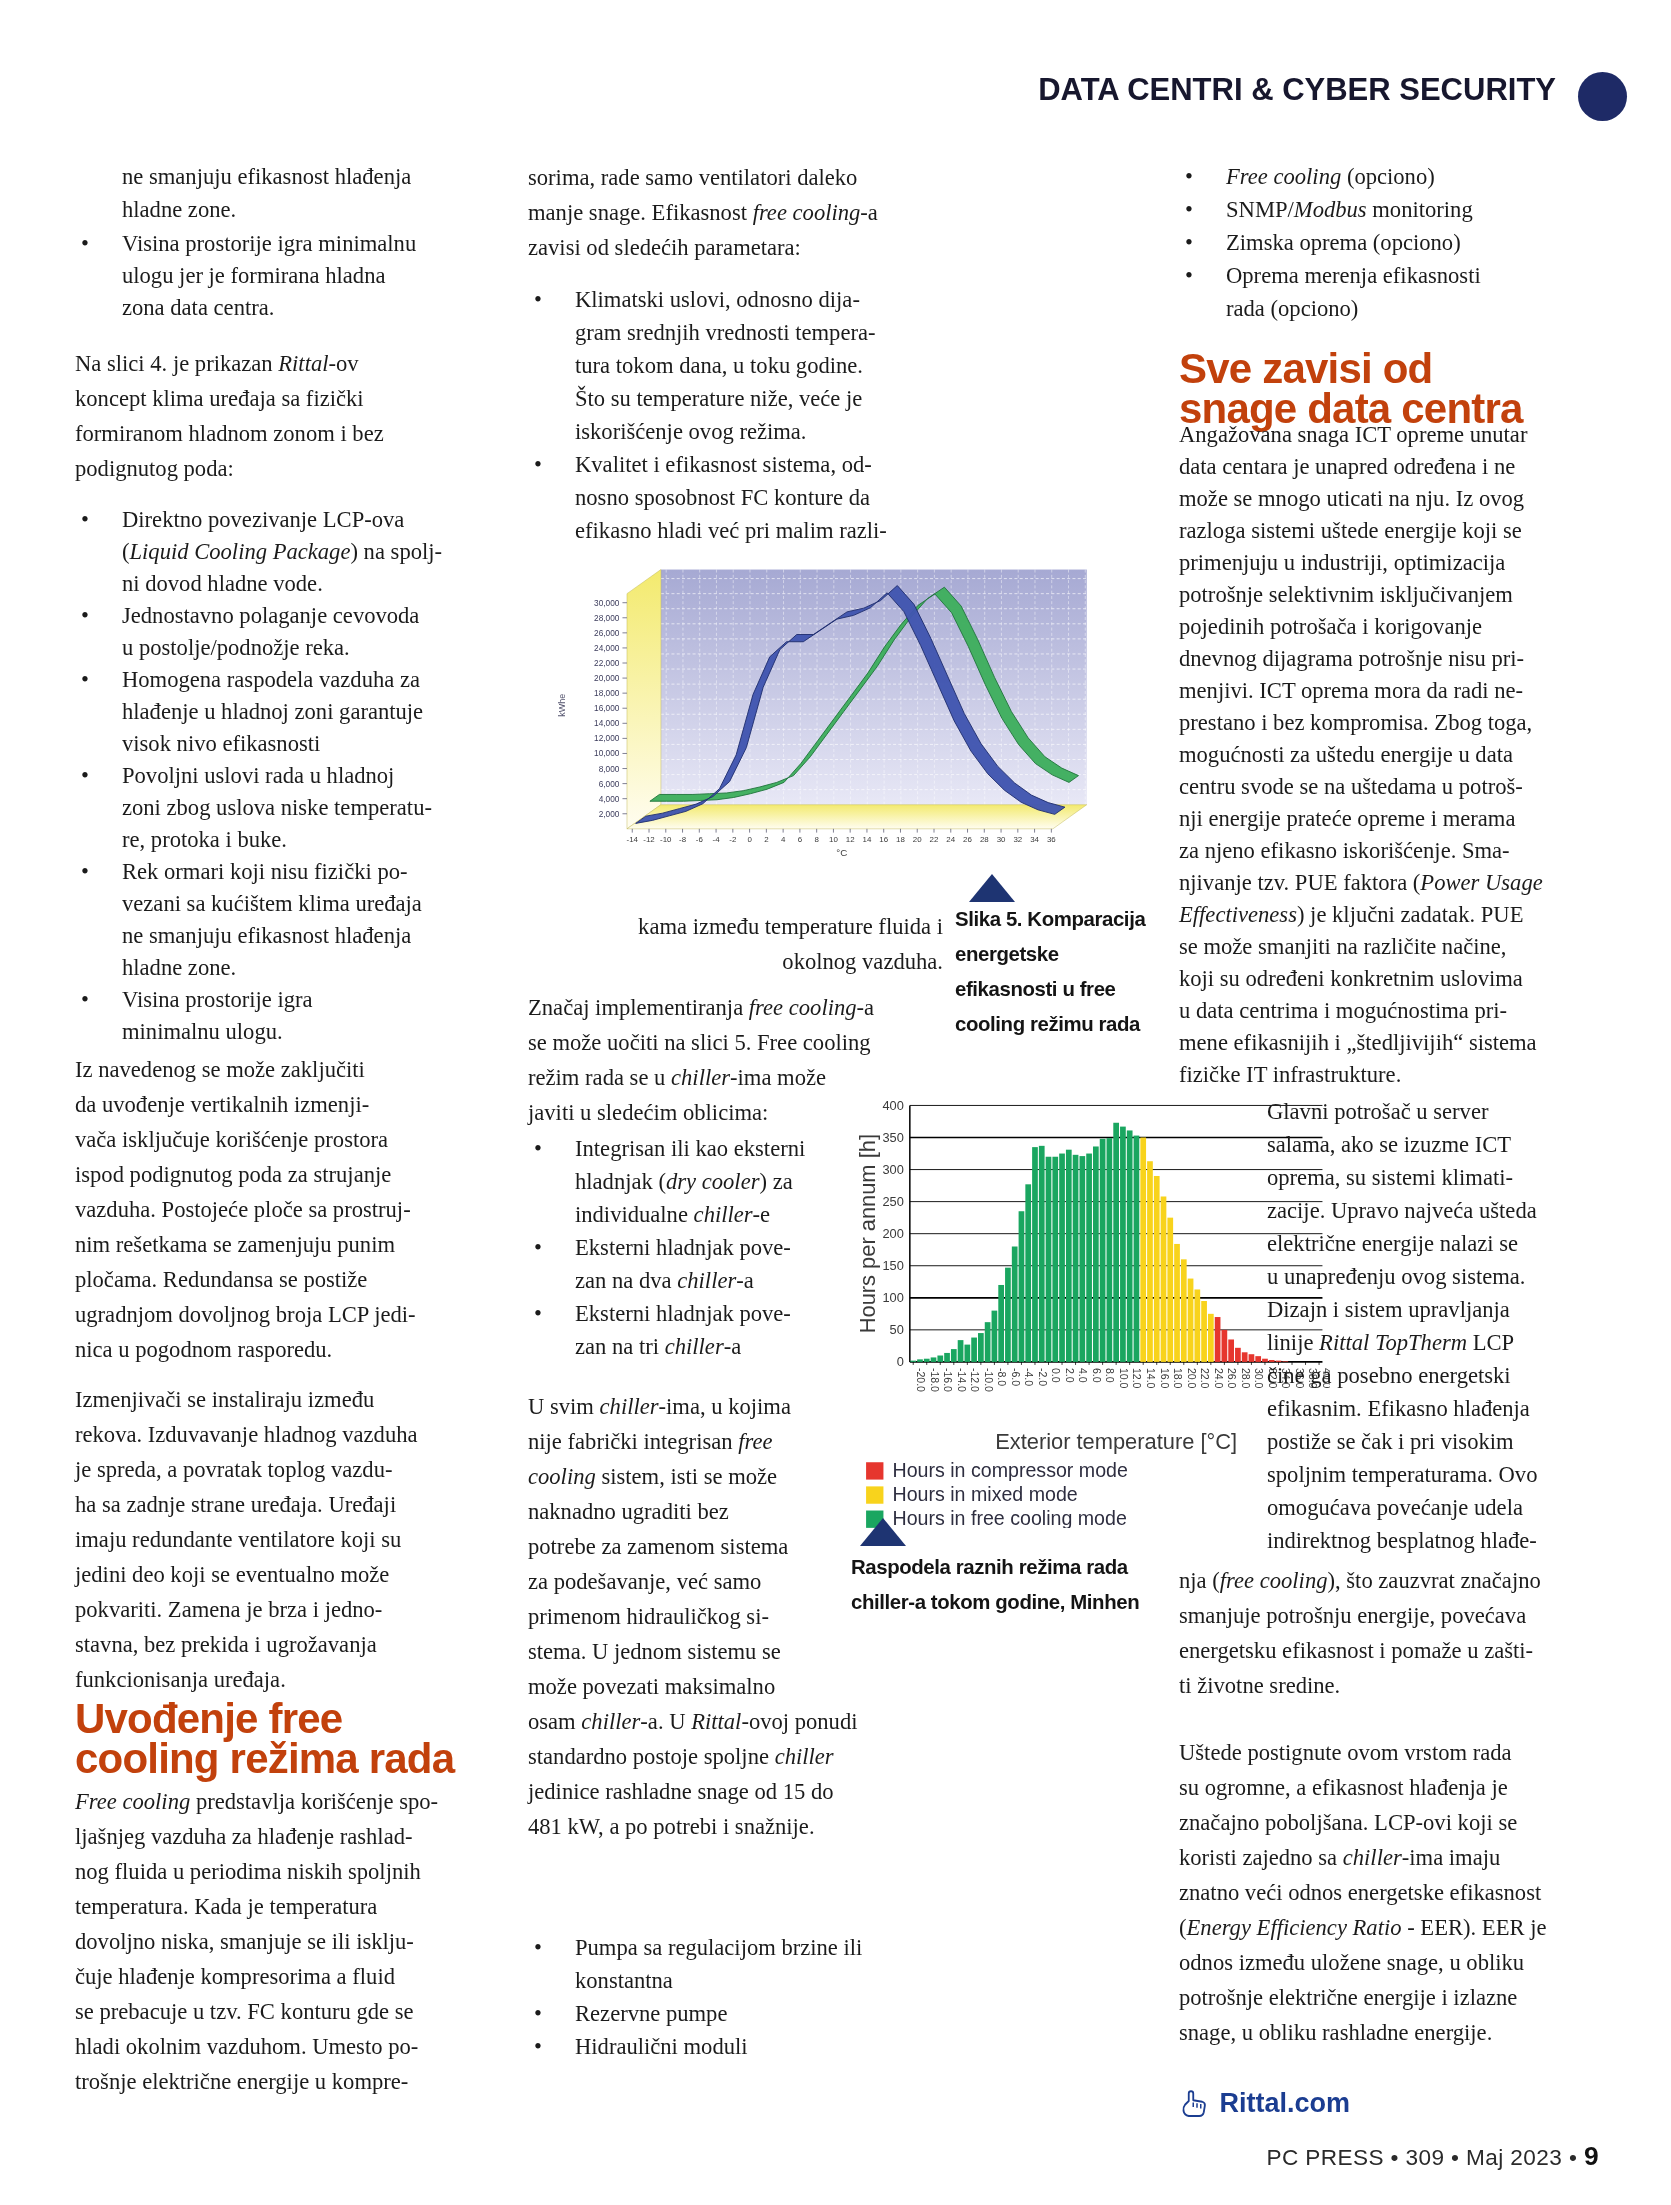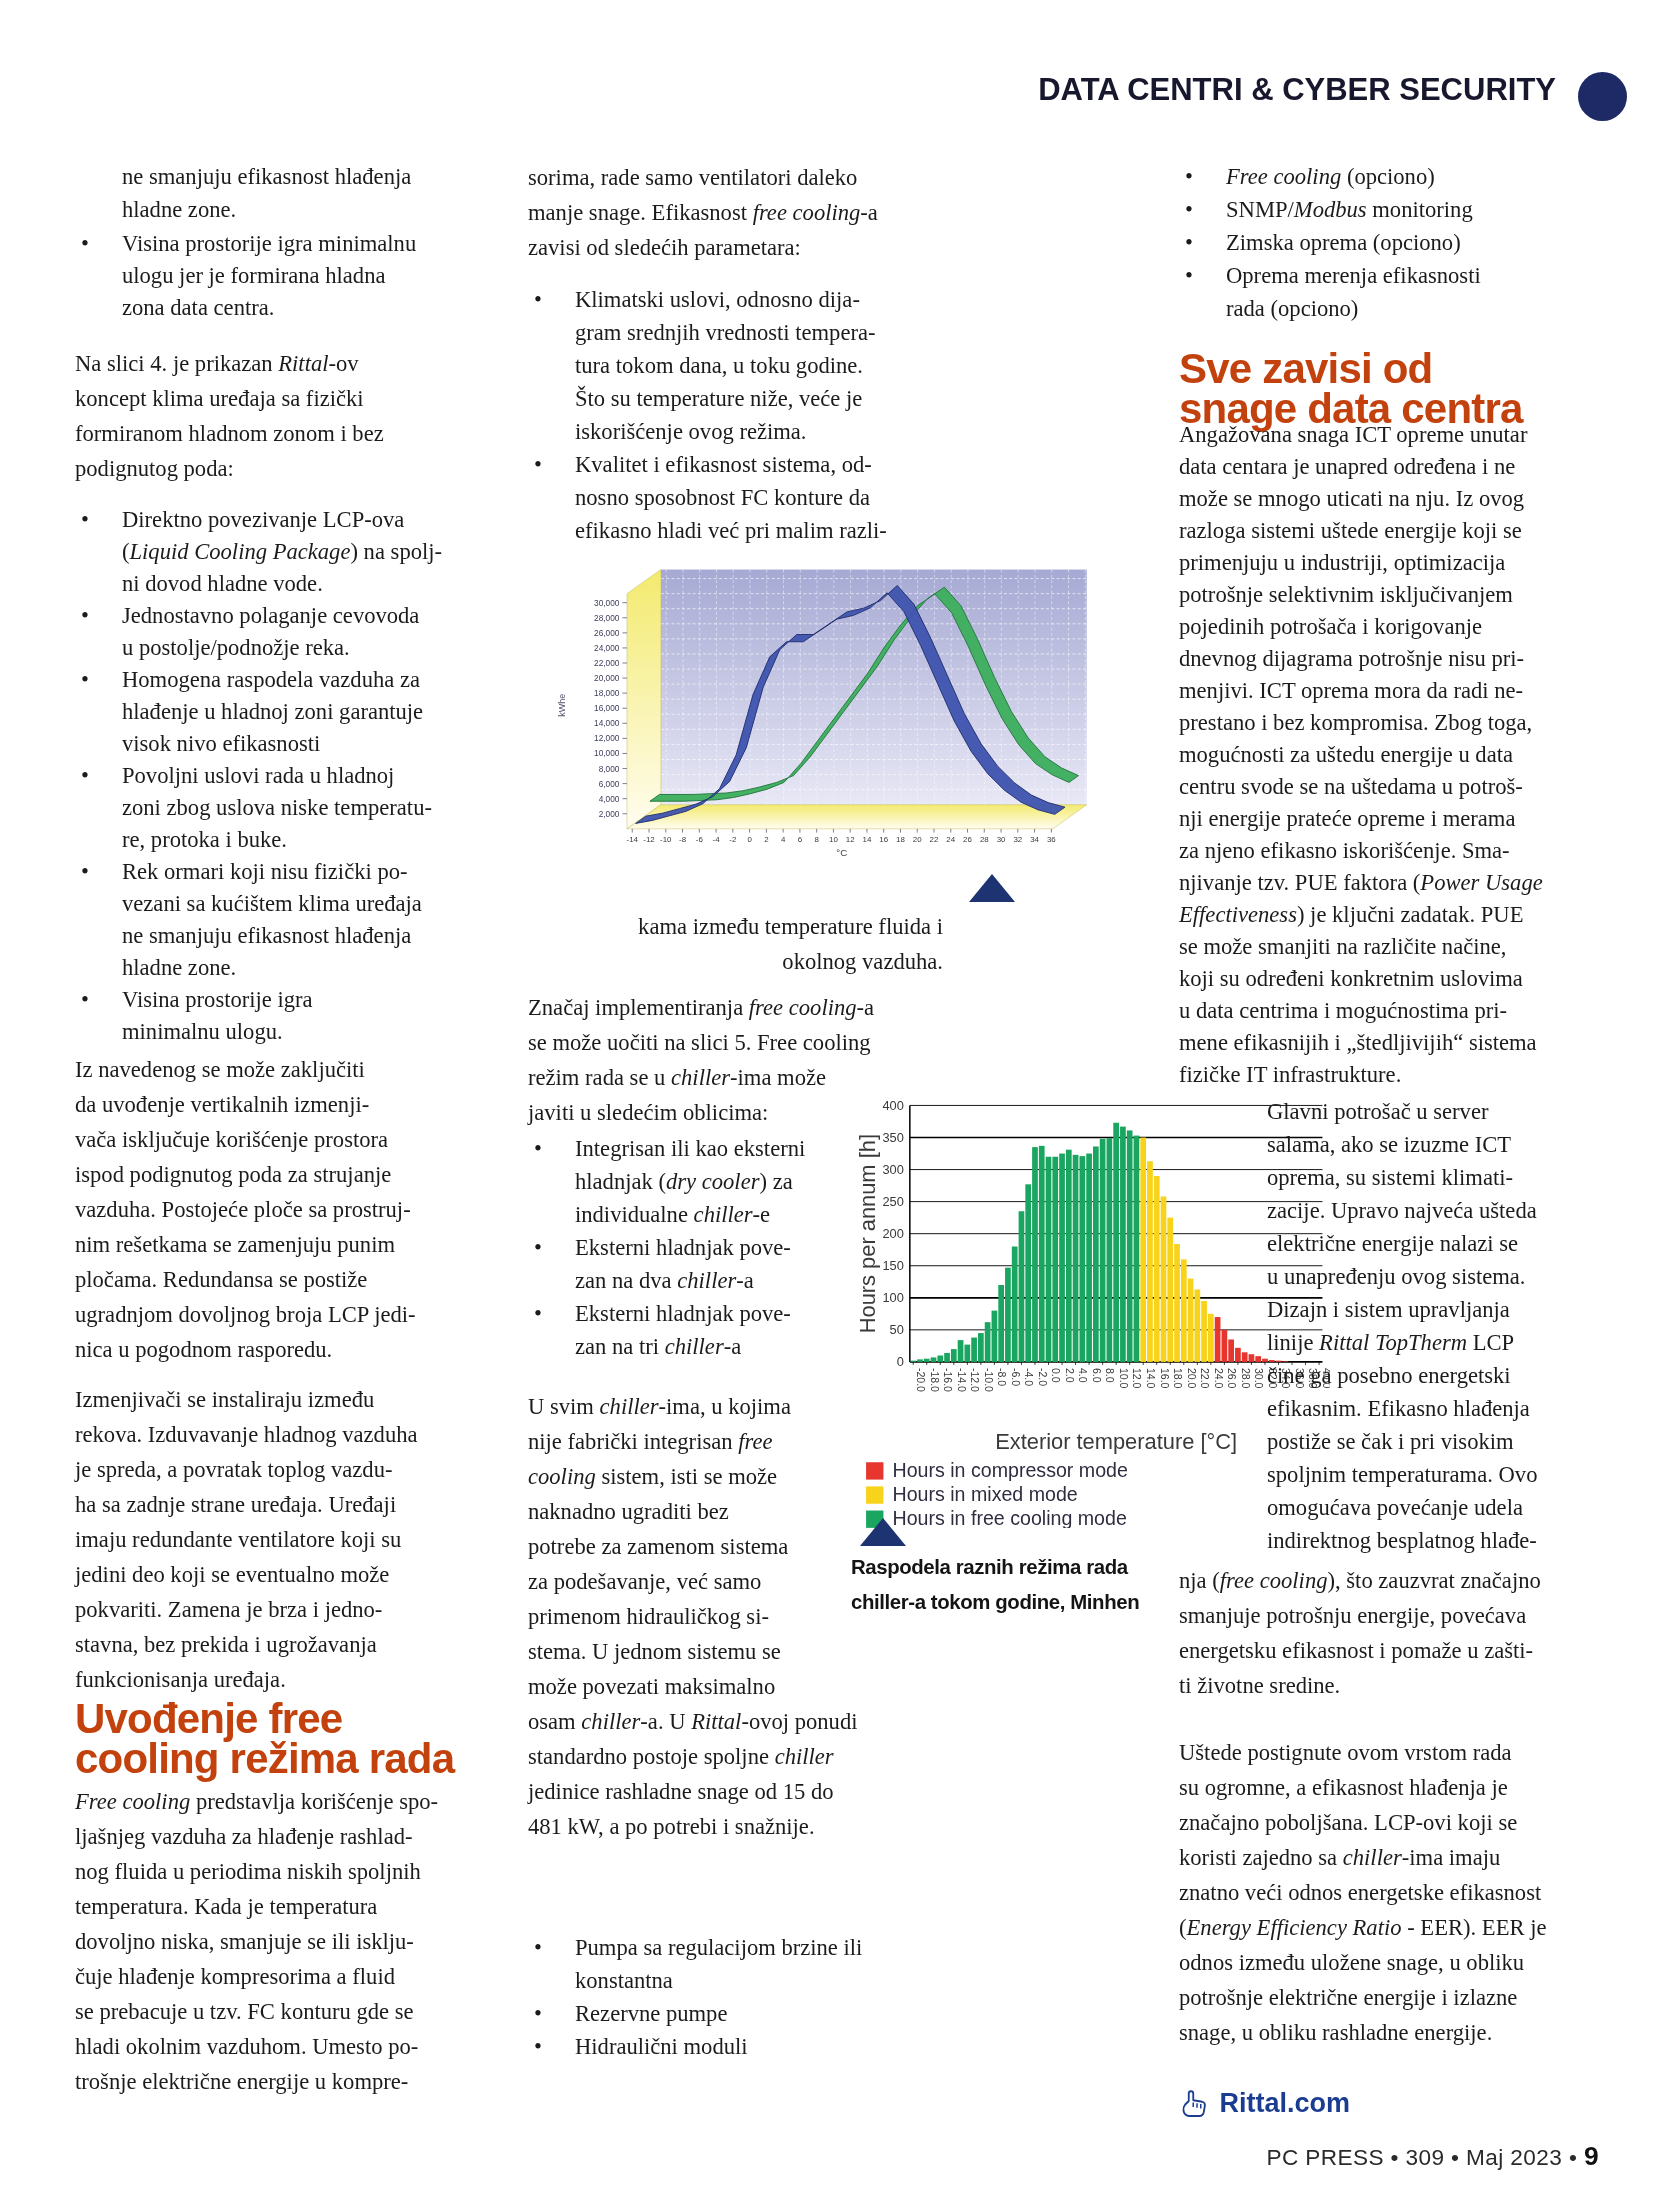--- a/index.html
+++ b/index.html
@@ -249,20 +249,24 @@
         <line x1="658.52" y1="354" x2="658.52" y2="359" stroke="#55556f" stroke-width="1"></line>
         <text x="658.52" y="372" text-anchor="middle" font-size="10.5" fill="#3a3a3a" font-family="&quot;Liberation Sans&quot;,sans-serif">32</text>
         <line x1="680.76" y1="354" x2="680.76" y2="359" stroke="#55556f" stroke-width="1"></line>
         <text x="680.76" y="372" text-anchor="middle" font-size="10.5" fill="#3a3a3a" font-family="&quot;Liberation Sans&quot;,sans-serif">34</text>
         <line x1="703" y1="354" x2="703" y2="359" stroke="#55556f" stroke-width="1"></line>
         <text x="703" y="372" text-anchor="middle" font-size="10.5" fill="#3a3a3a" font-family="&quot;Liberation Sans&quot;,sans-serif">36</text>
         <text x="425" y="390" text-anchor="middle" font-size="13" fill="#3a3a3a" font-family="&quot;Liberation Sans&quot;,sans-serif">°C</text>
       </svg>
   </div>
   <div class="tri" style="left:969px;top:874px;"></div>
+  <div class="cap" style="left:955px;top:902px;width:196px;">Slika 5. Komparacija
+energetske
+efikasnosti u free
+cooling režimu rada</div>
 
   <div class="block" style="left:600px;top:909px;width:343px;text-align:right;">kama između temperature fluida i
 okolnog vazduha.</div>
   <div class="block" style="left:528px;top:990px;width:413px;">Značaj implementiranja <i>free cooling</i>-a
 se može uočiti na slici 5. Free cooling
 režim rada se u <i>chiller</i>-ima može
 javiti u sledećim oblicima:</div>
   <ul class="list" style="left:528px;top:1132px;width:347px;">
       <li><span class="blt">•</span><span class="txt">Integrisan ili kao eksterni
 hladnjak (<i>dry cooler</i>) za

